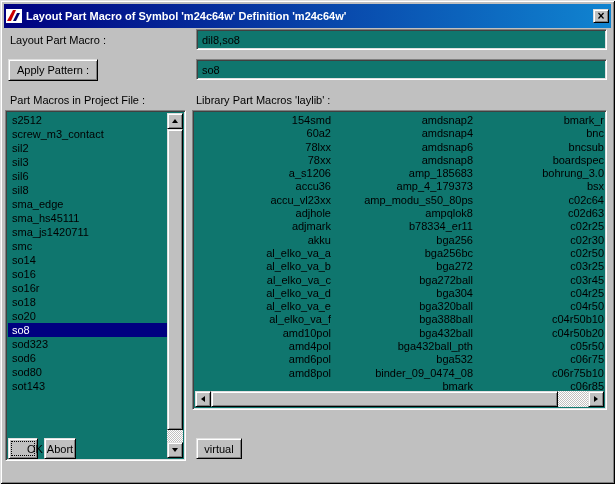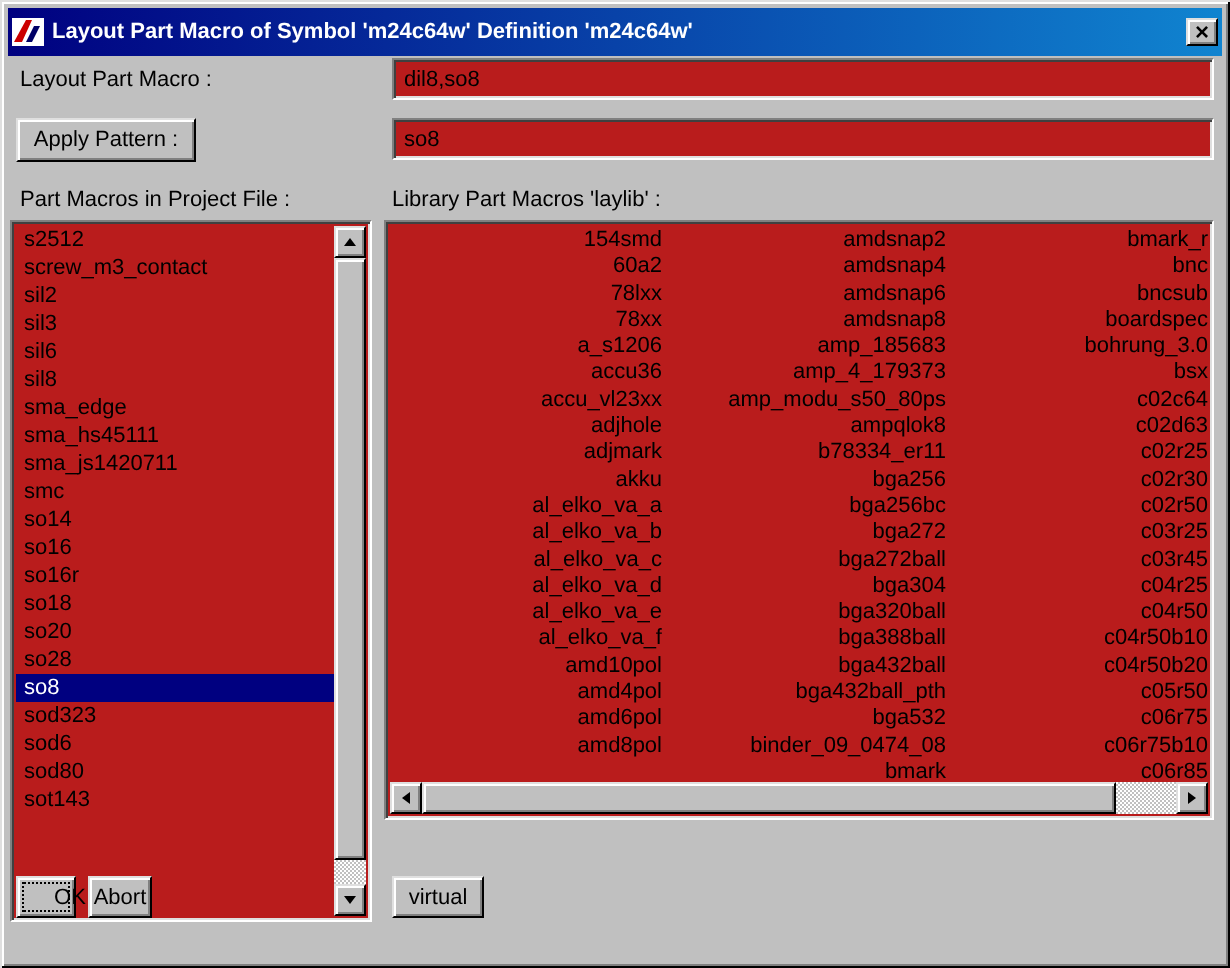--- a/index.html
+++ b/index.html
@@ -32,21 +32,21 @@
     box-shadow: inset 1px 1px 0 #ffffff, inset -1px -1px 0 #808080;
     color: #000;
     font-family: "Liberation Sans", sans-serif; font-size: 11px;
     display: flex; align-items: center; justify-content: center;
   }
   .close-btn { width: 16px; height: 14px; flex: none; }
   .close-glyph { font-size: 12px; font-weight: bold; line-height: 10px; }
   .label, .field, .push { position: absolute; }
   .label { color: #000; white-space: nowrap; }
   .field {
-    background: #b91c1c;
+    background: #0f766e;
     border: 1px solid; border-color: #808080 #ffffff #ffffff #808080;
     box-shadow: inset 1px 1px 0 #404040, inset -1px -1px 0 #dfdfdf;
   }
   .field-input {
     width: 100%; height: 100%; border: none; outline: none; background: transparent;
     font-family: "Liberation Sans", sans-serif; font-size: 11px; padding: 2px 5px; color: #000;
   }
   .listbox { overflow: hidden; }
   .list-items {
     position: absolute; left: 2px; top: 2px; right: 18px; bottom: 2px; overflow: hidden;
@@ -128,21 +128,20 @@
         <div class="list-item">sil8</div>
         <div class="list-item">sma_edge</div>
         <div class="list-item">sma_hs45111</div>
         <div class="list-item">sma_js1420711</div>
         <div class="list-item">smc</div>
         <div class="list-item">so14</div>
         <div class="list-item">so16</div>
         <div class="list-item">so16r</div>
         <div class="list-item">so18</div>
         <div class="list-item">so20</div>
-        <div class="list-item">so28</div>
         <div class="list-item selected">so8</div>
         <div class="list-item">sod323</div>
         <div class="list-item">sod6</div>
         <div class="list-item">sod80</div>
         <div class="list-item">sot143</div>
       </div>
     <div class="vscroll sb-track">
       <div class="btn sb-btn sb-up">
         <span class="tri tri-up"></span>
       </div>

